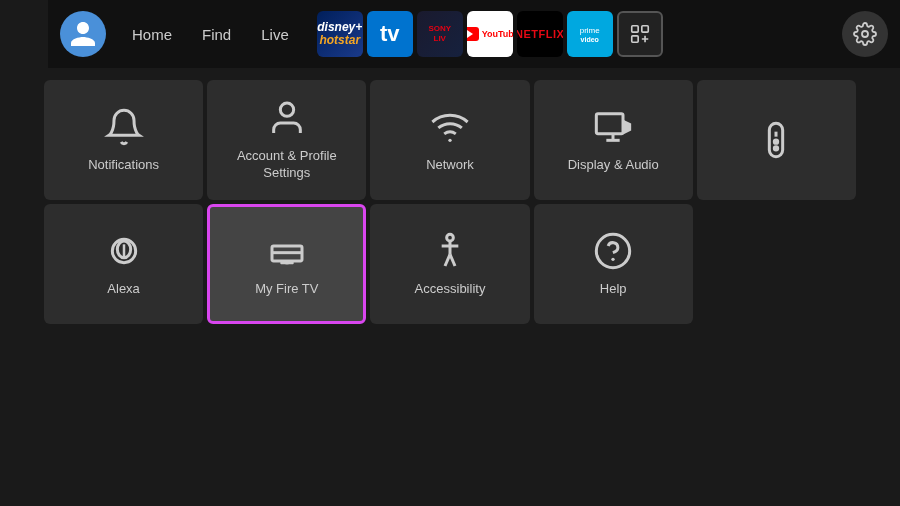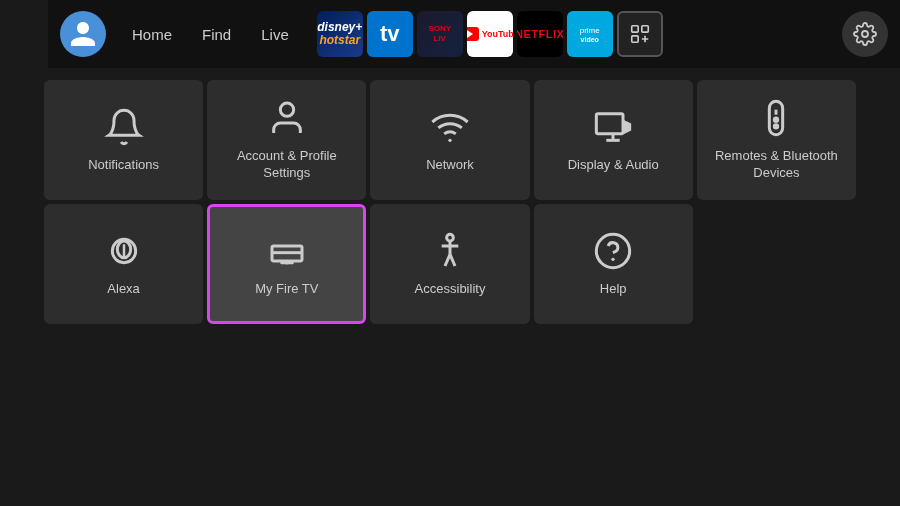--- a/index.html
+++ b/index.html
@@ -326,21 +326,20 @@
 
   <div class="grid-item">
     <div class="grid-item-icon">
       <svg viewBox="0 0 24 24">
         <rect x="8" y="2" width="8" height="20" rx="4"></rect>
         <line x1="12" y1="7" x2="12" y2="10"></line>
         <circle cx="12" cy="13" r="1" fill="#ccc"></circle>
         <circle cx="12" cy="17" r="1" fill="#ccc"></circle>
       </svg>
     </div>
-    <div class="grid-item-label">Remotes &amp; Bluetooth Devices</div>
   </div>
 
   <div class="grid-item">
     <div class="grid-item-icon">
       <svg viewBox="0 0 24 24">
         <circle cx="12" cy="12" r="7" stroke="#ccc" fill="none"></circle>
         <path d="M12 8 Q12 16 12 16" stroke="#ccc" stroke-width="1.5" fill="none"></path>
         <ellipse cx="12" cy="11" rx="4" ry="5" stroke="#ccc" fill="none"></ellipse>
       </svg>
     </div>

